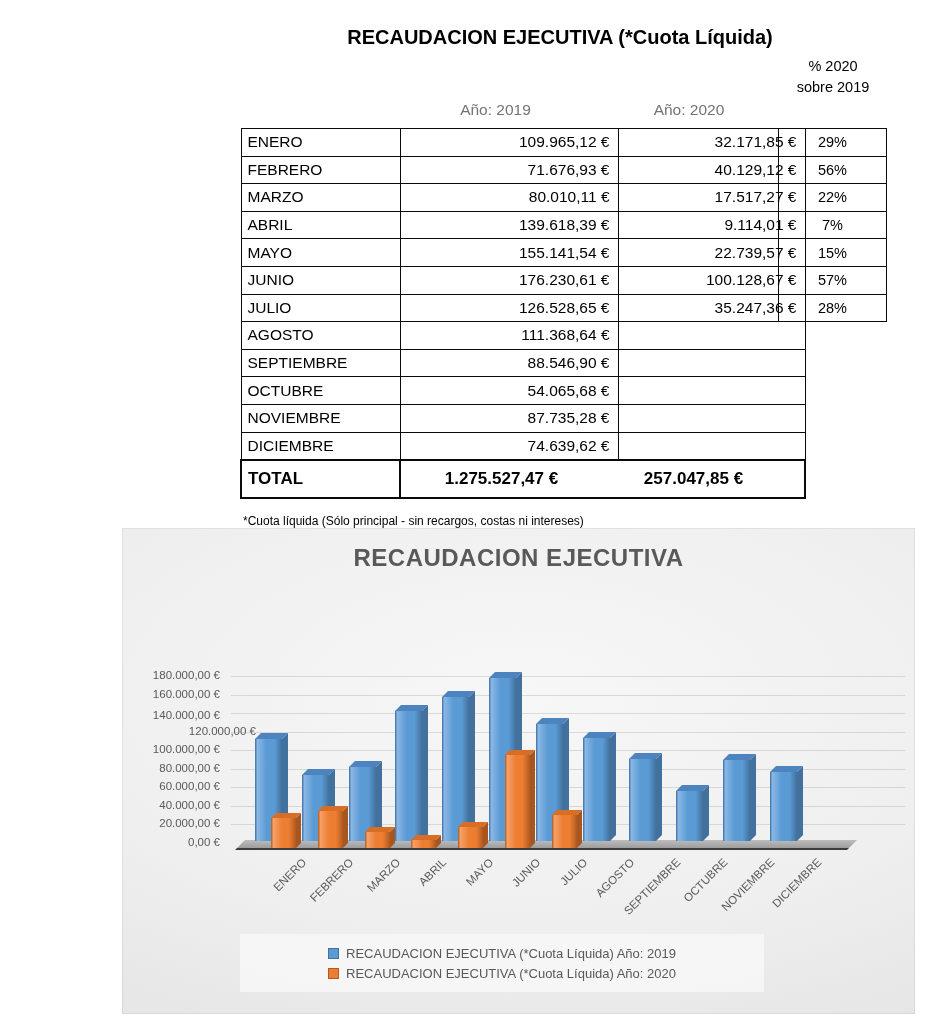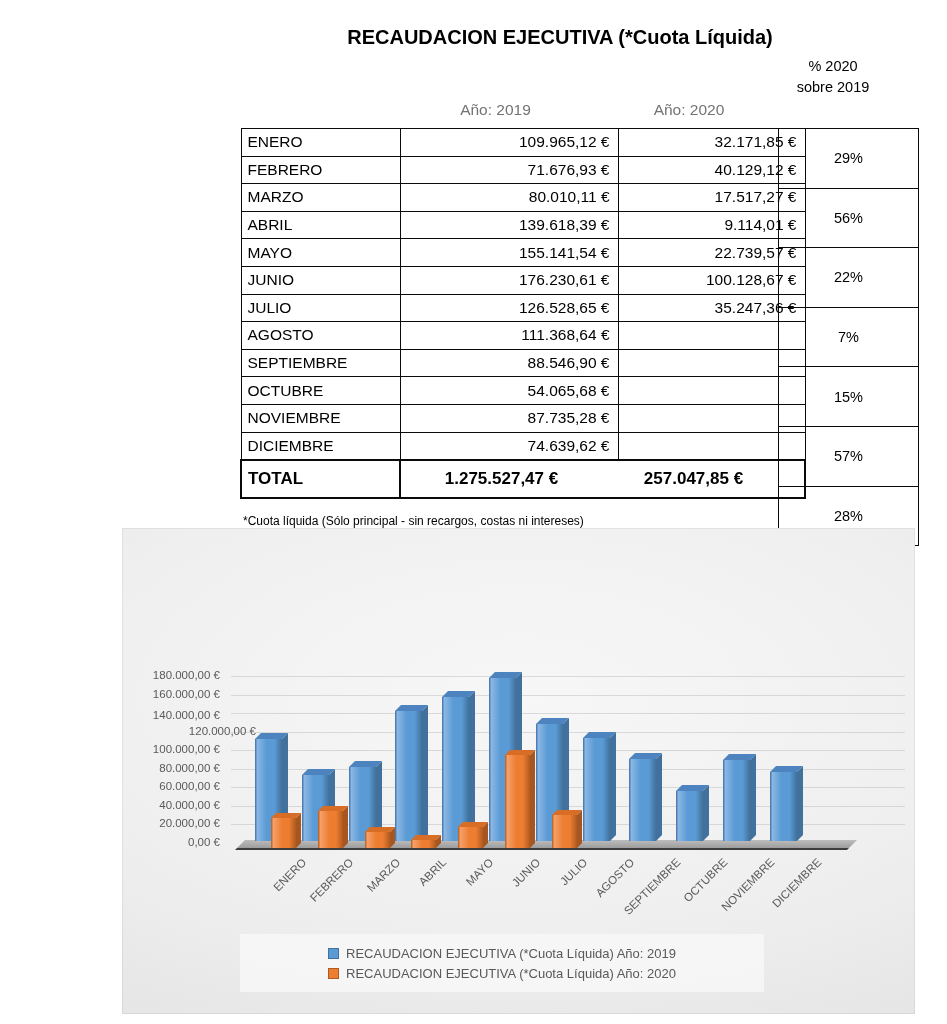--- a/index.html
+++ b/index.html
@@ -22,21 +22,21 @@
   .grid-table td.c-num{text-align:right;padding-right:8px;}
   .grid-table td.c-2019{width:209px;}
   .grid-table td.c-2020{width:178px;}
   .grid-table tr.total-row td{border-width:2.2px;height:36px;font-size:17px;font-weight:700;}
   .t-merged{display:flex;}
   .t-merged span{display:block;box-sizing:border-box;text-align:center;padding-right:8px;}
   .t-merged .tv2019{width:209px;}
   .t-merged .tv2020{width:175px;}
   .pct-table{position:absolute;left:778px;top:128px;border-collapse:collapse;table-layout:fixed;}
   .pct-table td{border:1.5px solid #0a0a0a;width:107px;height:26.6px;text-align:center;
-    font-size:14.5px;padding:16px;vertical-align:middle;}
+    font-size:14.5px;padding:0;vertical-align:middle;}
   .footnote{position:absolute;left:243px;top:514px;font-size:12px;color:#000;}
   
   .chart{
     position:absolute;left:122px;top:528px;width:793px;height:486px;
     background:radial-gradient(ellipse 130% 105% at 50% 35%, #f7f7f7 0%, #efefef 45%, #e4e4e4 78%, #d6d6d6 100%);
     box-shadow:inset 0 0 0 1px rgba(0,0,0,0.06);
   }
   .chart-title{position:absolute;left:0;top:16px;width:100%;text-align:center;
     font-size:24px;font-weight:700;color:#595959;letter-spacing:0.5px;}
   .chart-subtitle{position:absolute;left:0;top:52px;width:100%;text-align:center;
@@ -182,20 +182,21 @@
         </tr>
         <tr>
           <td>28%</td>
         </tr>
       </tbody>
   </table>
 
   <div class="footnote">*Cuota líquida (Sólo principal - sin recargos, costas ni intereses)</div>
 
   <div class="chart">
+    <div class="chart-title">RECAUDACION EJECUTIVA</div>
     <div id="ylabels">
         <div class="ylabel" style="top: 141px;">180.000,00 €</div>
         <div class="ylabel" style="top: 159.556px;">160.000,00 €</div>
         <div class="ylabel" style="top: 160px; margin-top: 21px;">140.000,00 €</div>
         <div class="ylabel" style="top: 196.667px; margin-left: 36px;">120.000,00 €</div>
         <div class="ylabel" style="top: 215.222px;">100.000,00 €</div>
         <div class="ylabel" style="top: 233.778px;">80.000,00 €</div>
         <div class="ylabel" style="top: 252.333px;">60.000,00 €</div>
         <div class="ylabel" style="top: 270.889px;">40.000,00 €</div>
         <div class="ylabel" style="top: 289.444px;">20.000,00 €</div>

